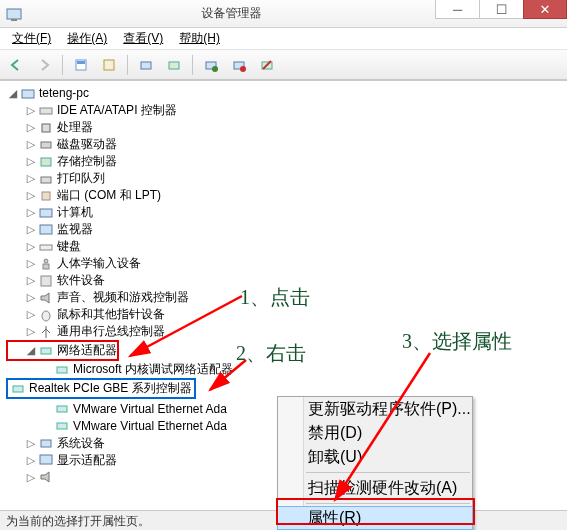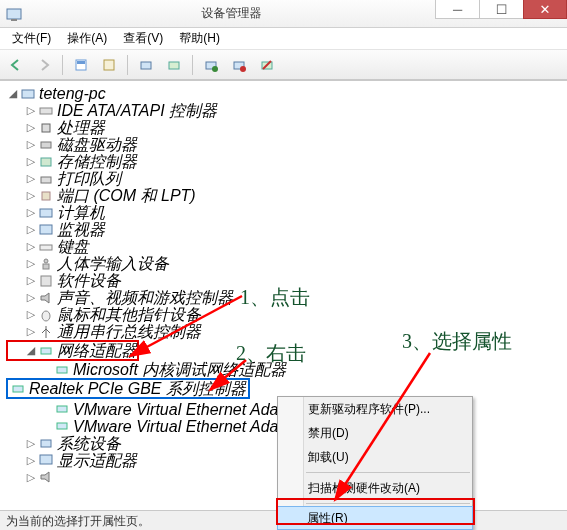--- a/index.html
+++ b/index.html
@@ -10,43 +10,43 @@
   .titlebar { height: 28px; background: linear-gradient(#fdfdfd,#f0f0f0); border-bottom: 1px solid #d0d0d0; display: flex; align-items: center; position: relative; justify-content: center; }
   .title-icon { width: 16px; height: 16px; margin: 0 6px; display:inline-block; }
   .title-text { flex: 1; text-align: center; font-size: 12px; color:#333; }
   .win-btns { display:flex; height:100%; }
   .win-btn { width: 44px; height: 20px; display:flex; align-items:center; justify-content:center; font-family: Arial; font-size:13px; color:#555; background:#fff; border:1px solid #c8c8c8; margin-top:-1px; }
   .win-btn.min { border-right:none; }
   .win-btn.max { border-right:none; }
   .win-btn.close { background:#c75050; color:#fff; border-color:#b03737; }
 
   
-  .menubar { height: 22px; background:#fff; display:flex; align-items:center; padding:0 4px; border-bottom:1px solid #e4e4e4; }
+  .menubar { height: 22px; background:#fff; display:flex; align-items:center; padding:0 4px; border-bottom:1px solid #e4e4e4;text-decoration:underline; }
   .menu-item { padding: 2px 8px; font-size:12px; }
 
   
   .toolbar { height: 30px; background:linear-gradient(#fcfcfc,#ececec); border-bottom:1px solid #c9c9c9; display:flex; align-items:center; padding:0 4px; gap:4px; }
   .tbtn { width:24px; height:24px; display:flex; align-items:center; justify-content:center; border:1px solid transparent; }
   .tsep { width:1px; height:20px; background:#c6c6c6; margin:0 2px; }
 
   
   .tree-wrap { position:absolute; top:80px; left:0; right:0; bottom:20px; border-top:1px solid #c9c9c9; overflow:hidden; background:#fff; }
   .tree { padding:4px 6px; line-height:17px; }
   .node { display:flex; align-items:center; height:17px; white-space:nowrap; }
   .tw { width:14px; text-align:center; color:#666; font-size:11px; display:inline-block; }
   .nico { width:16px; height:16px; margin:0 3px 0 0; display:inline-flex; align-items:center; justify-content:center; }
-  .lbl { font-size:16px;font-style:italic; }
+  .lbl { font-size:12px; }
   .ind1 { padding-left: 18px; }
   .ind2 { padding-left: 48px; }
   .box-red { border:2px solid #e60000; }
   .box-blue { border:2px solid #0066d6; padding:0 2px; }
 
   
   .ctxmenu { position:absolute; width:196px; background:#f0f0f0; border:1px solid #a7a7a7; box-shadow:2px 2px 3px rgba(0,0,0,.25); z-index:5; }
-  .ctxitem { height:24px; display:flex; align-items:center; padding-left:30px; font-size:12px; position:relative; }
+  .ctxitem { height:24px; display:flex; align-items:center; padding-left:30px; font-size:16px; position:relative; }
   .ctxitem.selected { background:#cde8ff; border:1px solid #7bb6ef; margin:-1px; padding-left:29px; }
   .ctxsep { height:1px; background:#c6c6c6; margin:3px 2px 3px 28px; }
   .ctx-iconcol { position:absolute; left:0; top:0; bottom:0; width:26px; border-right:1px solid #d9d9d9; background:#f6f6f6; }
 
   
   .statusbar { position:absolute; bottom:0; left:0; right:0; height:20px; background:#f0f0f0; border-top:1px solid #c9c9c9; font-size:12px; padding:2px 6px; color:#333; }
 
   
   .anno { position:absolute; color:#14532d; font-family:"SimSun","KaiTi",serif; font-size:20px; z-index:20; pointer-events:none; }
   .arrow-svg { position:absolute; z-index:19; pointer-events:none; }

